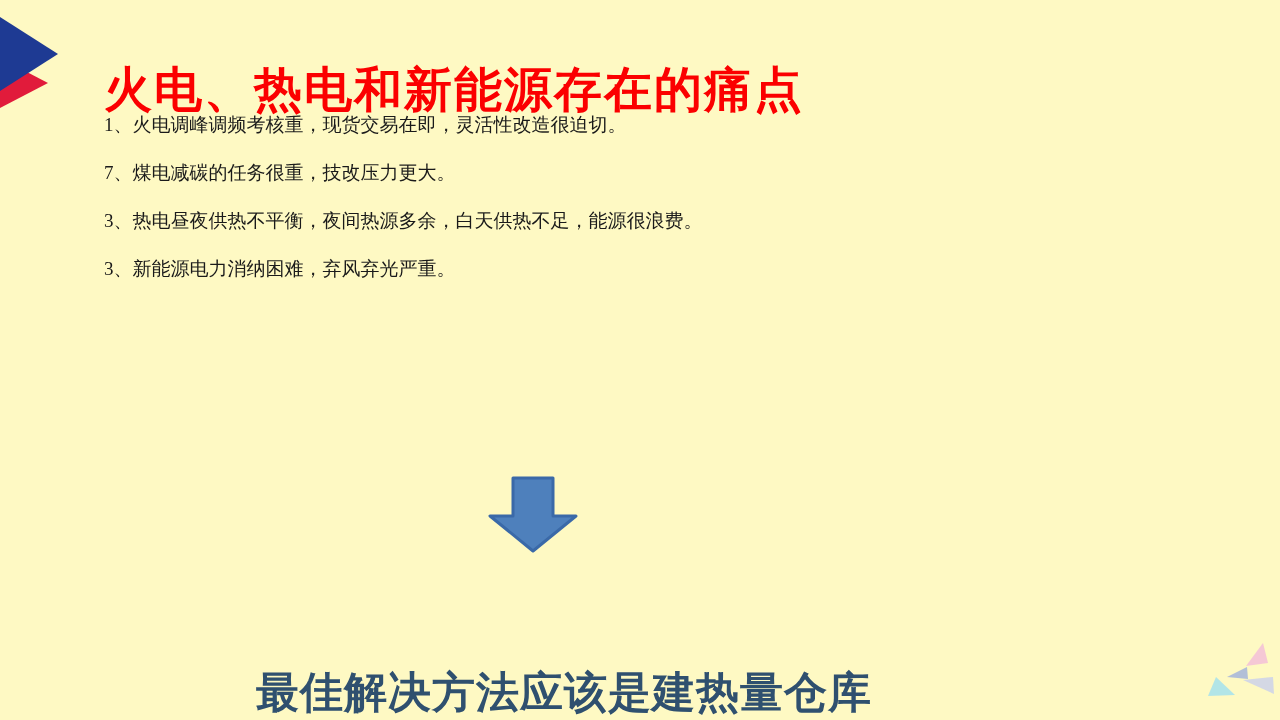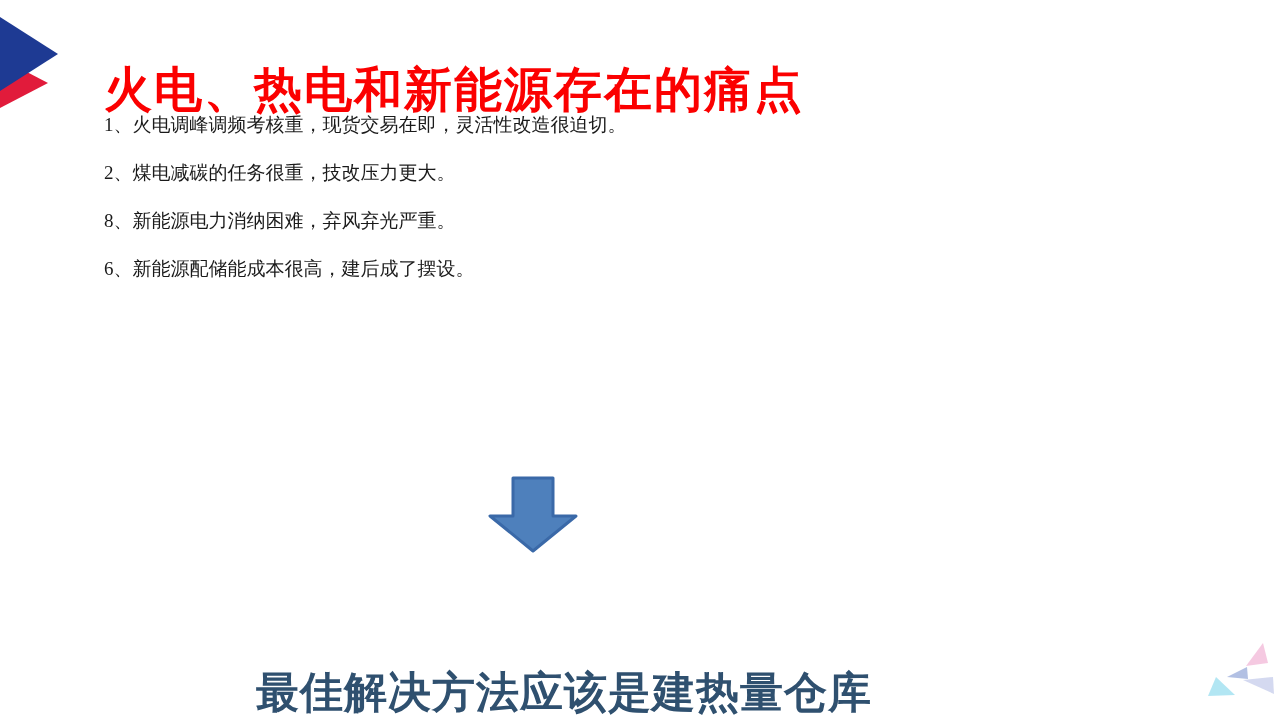--- a/index.html
+++ b/index.html
@@ -1,19 +1,19 @@
 <!DOCTYPE html>
 <html><head>
 <meta charset="utf-8">
 <style>
   html,body{margin:0;padding:0;background:#e8e8e8;}
   .slide{
     position:relative;
     width:1280px;height:720px;
-    background:#ffffff;
+    background:#fef9c3;
     overflow:hidden;
     font-family:"Liberation Sans","DejaVu Sans",sans-serif;
   }
   
   .corner-mark{position:absolute;left:0;top:0;width:70px;height:115px;}
   .tri{position:absolute;left:0;}
   .tri-red{top:58px;width:48px;height:50px;background:#E11B3B;
     clip-path:polygon(0 0,100% 50%,0 100%);}
   .tri-blue{top:17px;width:58px;height:74px;background:#1E3A93;
     clip-path:polygon(0 0,100% 50%,0 100%);}
@@ -48,23 +48,23 @@
 
   <div class="corner-mark">
     <div class="tri tri-red"></div>
     <div class="tri tri-blue"></div>
   </div>
 
   <h1 class="page-title">火电、热电和新能源存在的痛点</h1>
 
   <div class="pain-list">
     <div class="pain-item">1、火电调峰调频考核重，现货交易在即，灵活性改造很迫切。</div>
-    <div class="pain-item">2、煤电减碳的任务很重，技改压力更大。</div>
-    <div class="pain-item">8、新能源电力消纳困难，弃风弃光严重。</div>
-    <div class="pain-item">6、新能源配储能成本很高，建后成了摆设。</div>
+    <div class="pain-item">7、煤电减碳的任务很重，技改压力更大。</div>
+    <div class="pain-item">3、热电昼夜供热不平衡，夜间热源多余，白天供热不足，能源很浪费。</div>
+    <div class="pain-item">3、新能源电力消纳困难，弃风弃光严重。</div>
   </div>
 
   <svg class="down-arrow" width="90" height="78" viewBox="0 0 90 78" aria-hidden="true">
     <path d="M25 2 H65 V40 H88 L45 75 L2 40 H25 Z" fill="#4E80BC" stroke="#3A69A8" stroke-width="3" stroke-linejoin="round"></path>
   </svg>
 
   <div class="conclusion">
     <div>最佳解决方法应该是建热量仓库</div>
     
   </div>

